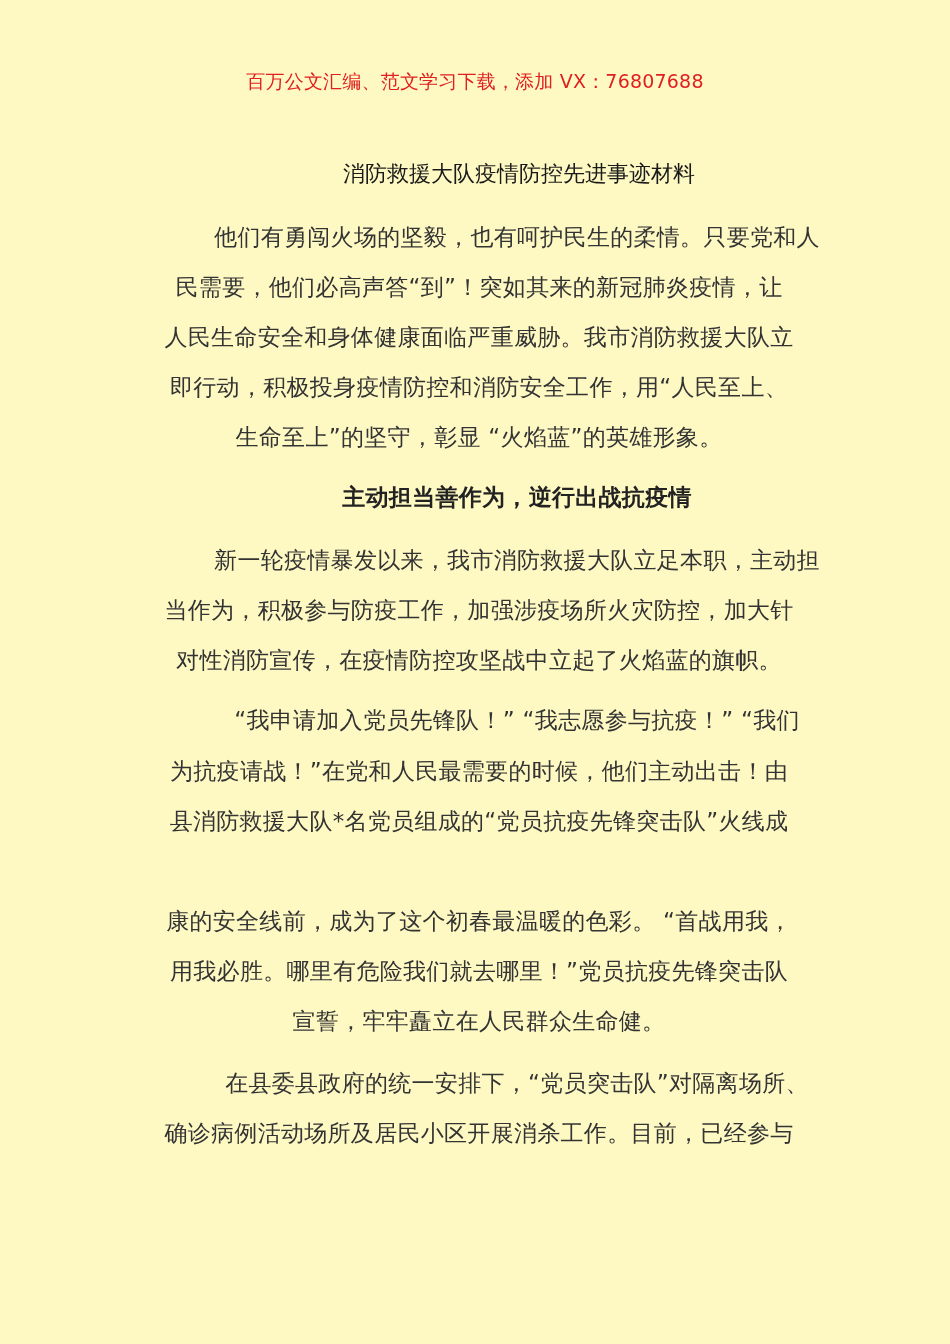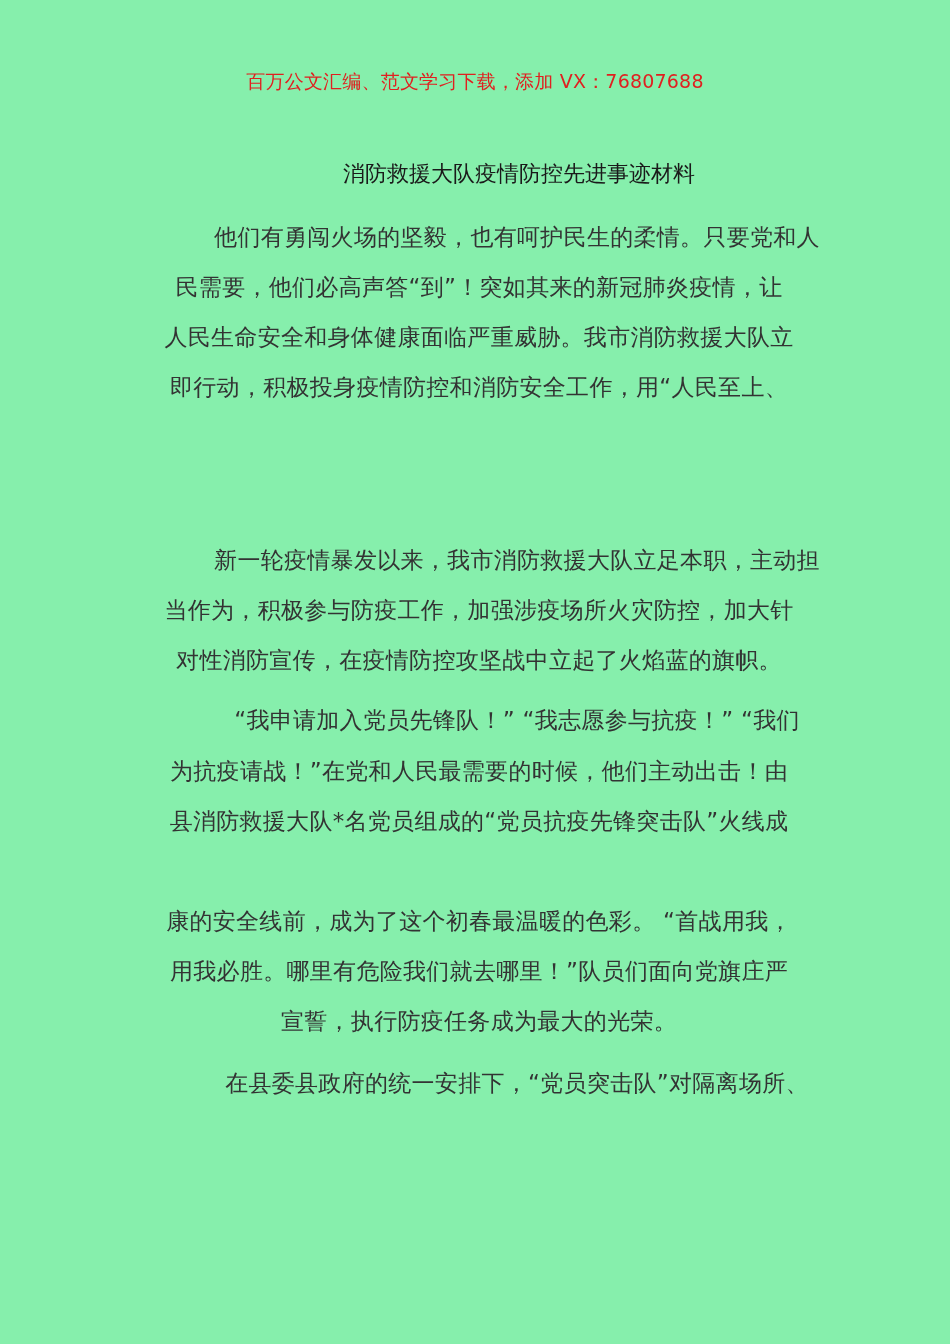--- a/index.html
+++ b/index.html
@@ -12,21 +12,21 @@
     height: 1344px;
     position: relative;
     overflow: hidden;
     font-family: "DejaVu Sans", "Liberation Sans", sans-serif;
   }
   .page {
     position: absolute;
     left: 0; top: 0;
     width: 950px;
     height: 1344px;
-    background: #86efac;
+    background: #fef9c3;
   }
   .watermark {
     position: absolute;
     left: 0;
     top: 68px;
     width: 950px;
     text-align: center;
     color: #e02020;
     font-size: 19px;
     line-height: 26px;
@@ -66,28 +66,31 @@
 <div class="page">
 
   <div class="watermark">百万公文汇编、范文学习下载，添加 VX：76807688</div>
 
   <div class="doc-title">消防救援大队疫情防控先进事迹材料</div>
 
   <div class="line indent" style="top:222px">他们有勇闯火场的坚毅，也有呵护民生的柔情。只要党和人</div>
   <div class="line" style="top:272px">民需要，他们必高声答“到”！突如其来的新冠肺炎疫情，让</div>
   <div class="line" style="top:322px">人民生命安全和身体健康面临严重威胁。我市消防救援大队立</div>
   <div class="line" style="top:372px">即行动，积极投身疫情防控和消防安全工作，用“人民至上、</div>
+  <div class="line" style="top:422px">生命至上”的坚守，彰显 “火焰蓝”的英雄形象。</div>
 
+  <div class="line indent heading" style="top:482px">主动担当善作为，逆行出战抗疫情</div>
 
   <div class="line indent" style="top:545px">新一轮疫情暴发以来，我市消防救援大队立足本职，主动担</div>
   <div class="line" style="top:595px">当作为，积极参与防疫工作，加强涉疫场所火灾防控，加大针</div>
   <div class="line" style="top:645px">对性消防宣传，在疫情防控攻坚战中立起了火焰蓝的旗帜。</div>
 
   <div class="line" style="top:705px; left:182px">“我申请加入党员先锋队！” “我志愿参与抗疫！” “我们</div>
   <div class="line" style="top:756px">为抗疫请战！”在党和人民最需要的时候，他们主动出击！由</div>
   <div class="line" style="top:806px">县消防救援大队*名党员组成的“党员抗疫先锋突击队”火线成</div>
   <div class="line" style="top:906px">康的安全线前，成为了这个初春最温暖的色彩。 “首战用我，</div>
-  <div class="line" style="top:956px">用我必胜。哪里有危险我们就去哪里！”队员们面向党旗庄严</div>
-  <div class="line" style="top:1006px">宣誓，执行防疫任务成为最大的光荣。</div>
+  <div class="line" style="top:956px">用我必胜。哪里有危险我们就去哪里！”党员抗疫先锋突击队</div>
+  <div class="line" style="top:1006px">宣誓，牢牢矗立在人民群众生命健。</div>
 
   <div class="line indent" style="top:1068px">在县委县政府的统一安排下，“党员突击队”对隔离场所、</div>
+  <div class="line" style="top:1118px">确诊病例活动场所及居民小区开展消杀工作。目前，已经参与</div>
 
 </div>
 
 </body></html>

